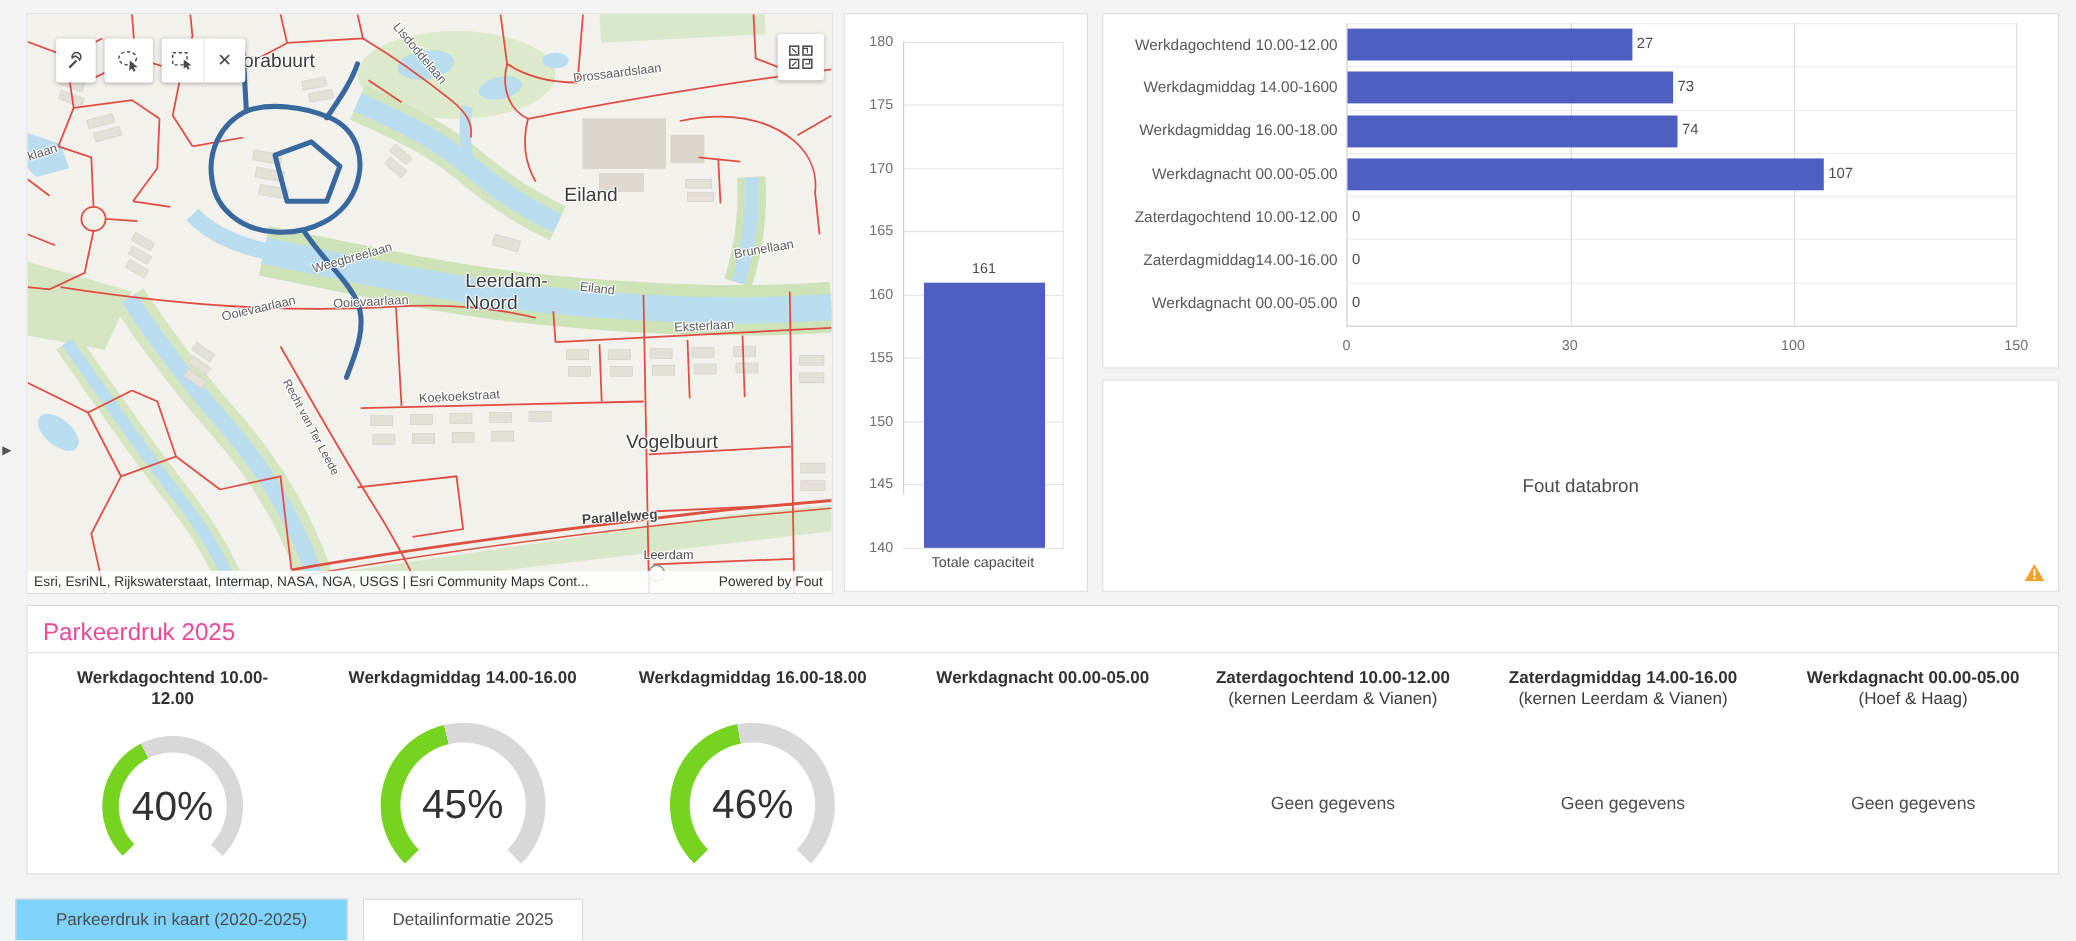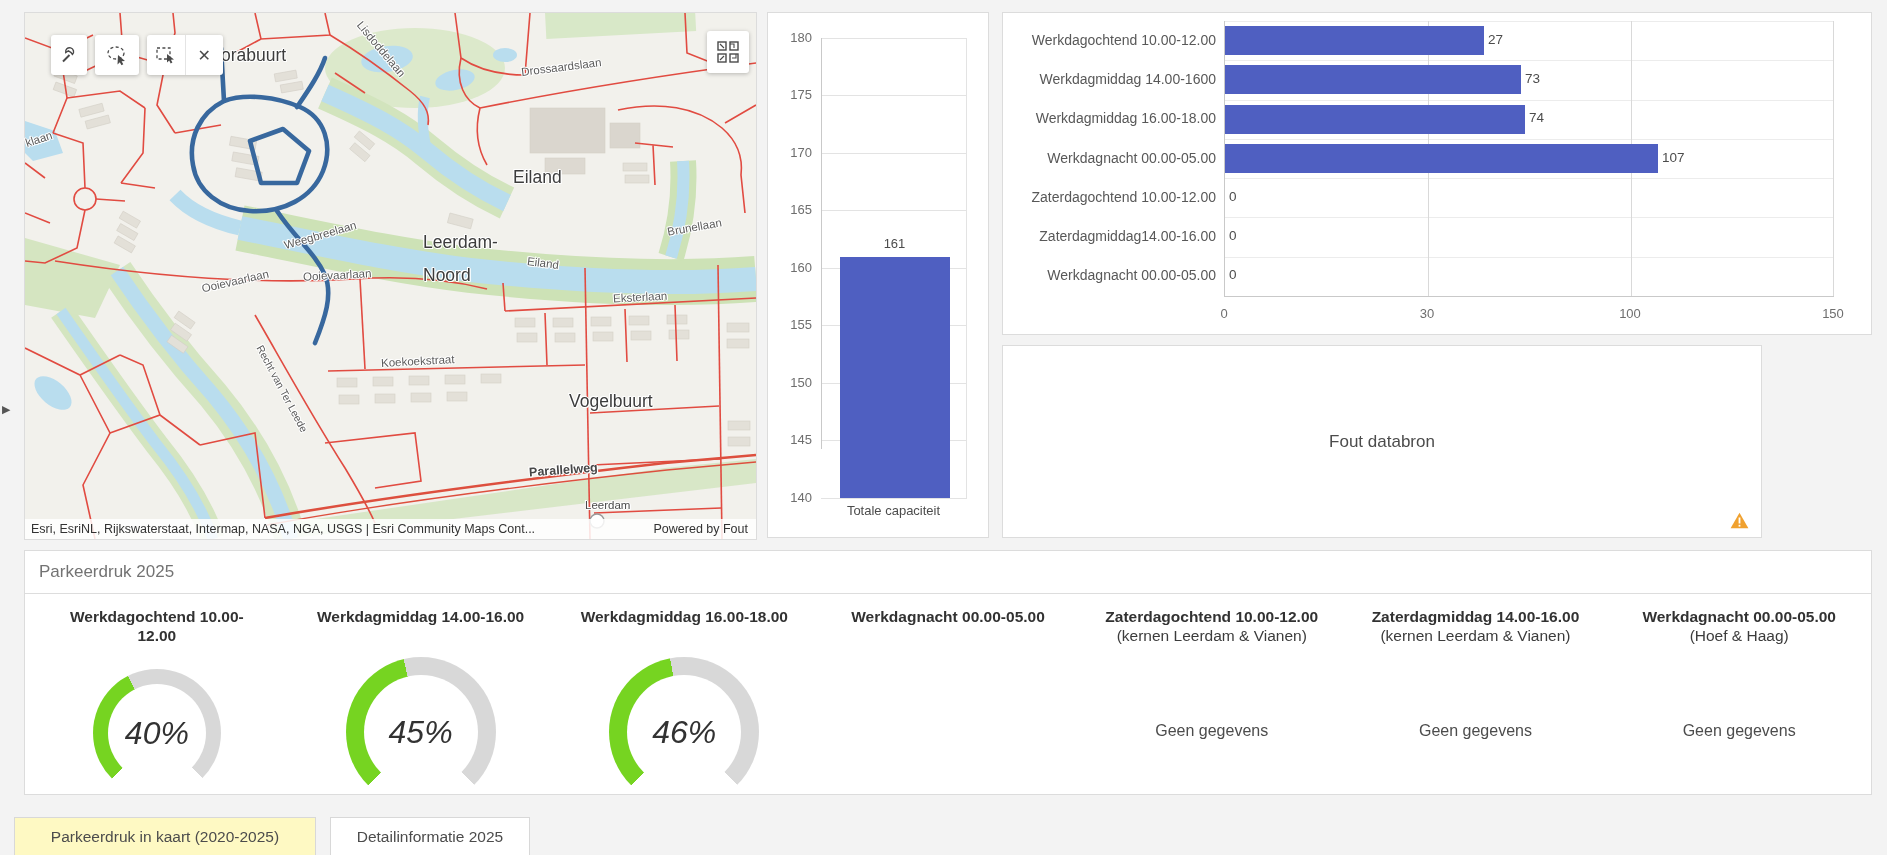--- a/index.html
+++ b/index.html
@@ -33,47 +33,47 @@
 
   
   #hbar-panel{left:1002px;top:12px;width:870px;height:323px;}
   #hbar-plot{position:absolute;left:221px;top:8px;width:609px;height:275px;border-left:1px solid #c9c9c9;border-bottom:1px solid #c9c9c9;}
   .row-label{position:absolute;width:205px;left:8px;text-align:right;font-size:14px;color:#585858;}
   .hbar{position:absolute;left:0;height:29px;}
   .hval{position:absolute;font-size:13.5px;color:#4c4c4c;}
   .tick-x{position:absolute;width:40px;text-align:center;font-size:13px;color:#6e6e6e;top:293px;}
 
   
-  #error-panel{left:1002px;top:345px;width:760px;height:193px;display:flex;align-items:center;justify-content:center;}
+  #error-panel{left:1002px;top:345px;width:870px;height:193px;display:flex;align-items:center;justify-content:center;}
   #error-text{font-size:17px;color:#4c4c4c;}
   #warn-icon{position:absolute;right:12px;bottom:8px;}
 
   
   #pd-panel{left:24px;top:550px;width:1848px;height:245px;}
-  #pd-title{position:absolute;left:14px;top:11px;font-size:17px;color:#737373;}
+  #pd-title{position:absolute;left:14px;top:11px;font-size:22px;color:#ec4899;}
   #pd-body{position:absolute;left:0;top:42px;width:100%;height:203px;border-top:1px solid #ddd;display:flex;}
   .pd-col{position:relative;flex:1 1 0;}
   .pd-head{margin:13px auto 0;text-align:center;font-size:15.5px;font-weight:bold;color:#323232;line-height:1.25;padding:0 10px;}
   .pd-head .wrapcap{display:inline-block;max-width:188px;}
   .pd-sub{text-align:center;font-size:15.5px;font-weight:normal;color:#3c3c3c;line-height:1.25;}
   .gauge{position:absolute;left:50%;border-radius:50%;}
   .gauge.g-big{width:150px;height:150px;top:63px;margin-left:-75px;}
   .gauge.g-small{width:128px;height:128px;top:75px;margin-left:-64px;}
   .gauge::after{content:"";position:absolute;border-radius:50%;background:#fff;}
   .gauge.g-big::after{inset:18px;}
   .gauge.g-small::after{inset:15px;}
   .gauge .pct{position:absolute;inset:0;display:flex;align-items:center;justify-content:center;
-    font-size:32px;color:#323232;z-index:2;font-style:italic;}
+    font-size:37px;color:#323232;z-index:2;}
   .nodata{position:absolute;left:0;top:128px;width:100%;text-align:center;font-size:16px;color:#4c4c4c;}
 
   
   .tab{position:absolute;top:817px;height:38px;background:#fff;border:1px solid #d8d8d8;border-bottom:none;
     box-sizing:border-box;display:flex;align-items:center;justify-content:center;
     font-size:15.5px;color:#4c4c4c;cursor:pointer;}
-  #tab-1{left:14px;width:302px;background:#fef9c3;}
+  #tab-1{left:14px;width:302px;background:#7dd3fc;}
   #tab-2{left:330px;width:200px;}
 </style>
 </head>
 <body>
 
 <div id="app">
 
   <div id="expander">
     <span>▶</span>
   </div>
@@ -226,21 +226,21 @@
       </g>
 
       <circle cx="572" cy="508" r="7" fill="#fff" stroke="#9a9a9a" stroke-width="1.5"></circle>
     </svg>
 
     <span class="map-label big" style="left:196px;top:32px;">orabuurt</span>
     <span class="map-label small" style="left:322px;top:30px;transform:rotate(50deg);">Lisdoddelaan</span>
     <span class="map-label small" style="left:496px;top:48px;transform:rotate(-7deg);">Drossaardslaan</span>
     <span class="map-label big" style="left:488px;top:154px;">Eiland</span>
     <span class="map-label small" style="left:642px;top:208px;transform:rotate(-10deg);">Brunellaan</span>
-    <span class="map-label big" style="left:398px;top:219px;width:72px;text-align:right;">Leerdam-</span>
+    <span class="map-label big" style="left:398px;top:232px;width:72px;text-align:right;">Leerdam-</span>
     <span class="map-label big" style="left:398px;top:252px;width:72px;text-align:left;">Noord</span>
     <span class="map-label small" style="left:502px;top:244px;transform:rotate(7deg);">Eiland</span>
     <span class="map-label small" style="left:176px;top:262px;transform:rotate(-13deg);">Ooievaarlaan</span>
     <span class="map-label small" style="left:278px;top:256px;transform:rotate(-3deg);">Ooievaarlaan</span>
     <span class="map-label small" style="left:588px;top:278px;transform:rotate(-3deg);">Eksterlaan</span>
     <span class="map-label small" style="left:356px;top:342px;transform:rotate(-3deg);">Koekoekstraat</span>
     <span class="map-label big" style="left:544px;top:378px;">Vogelbuurt</span>
     <span class="map-label small" style="left:504px;top:450px;transform:rotate(-4deg);font-weight:bold;color:#474747;font-size:12.5px;">Parallelweg</span>
     <span class="map-label small" style="left:560px;top:486px;color:#4a4a4a;">Leerdam</span>
     <span class="map-label small" style="left:258px;top:216px;transform:rotate(-16deg);">Weegbreelaan</span>

